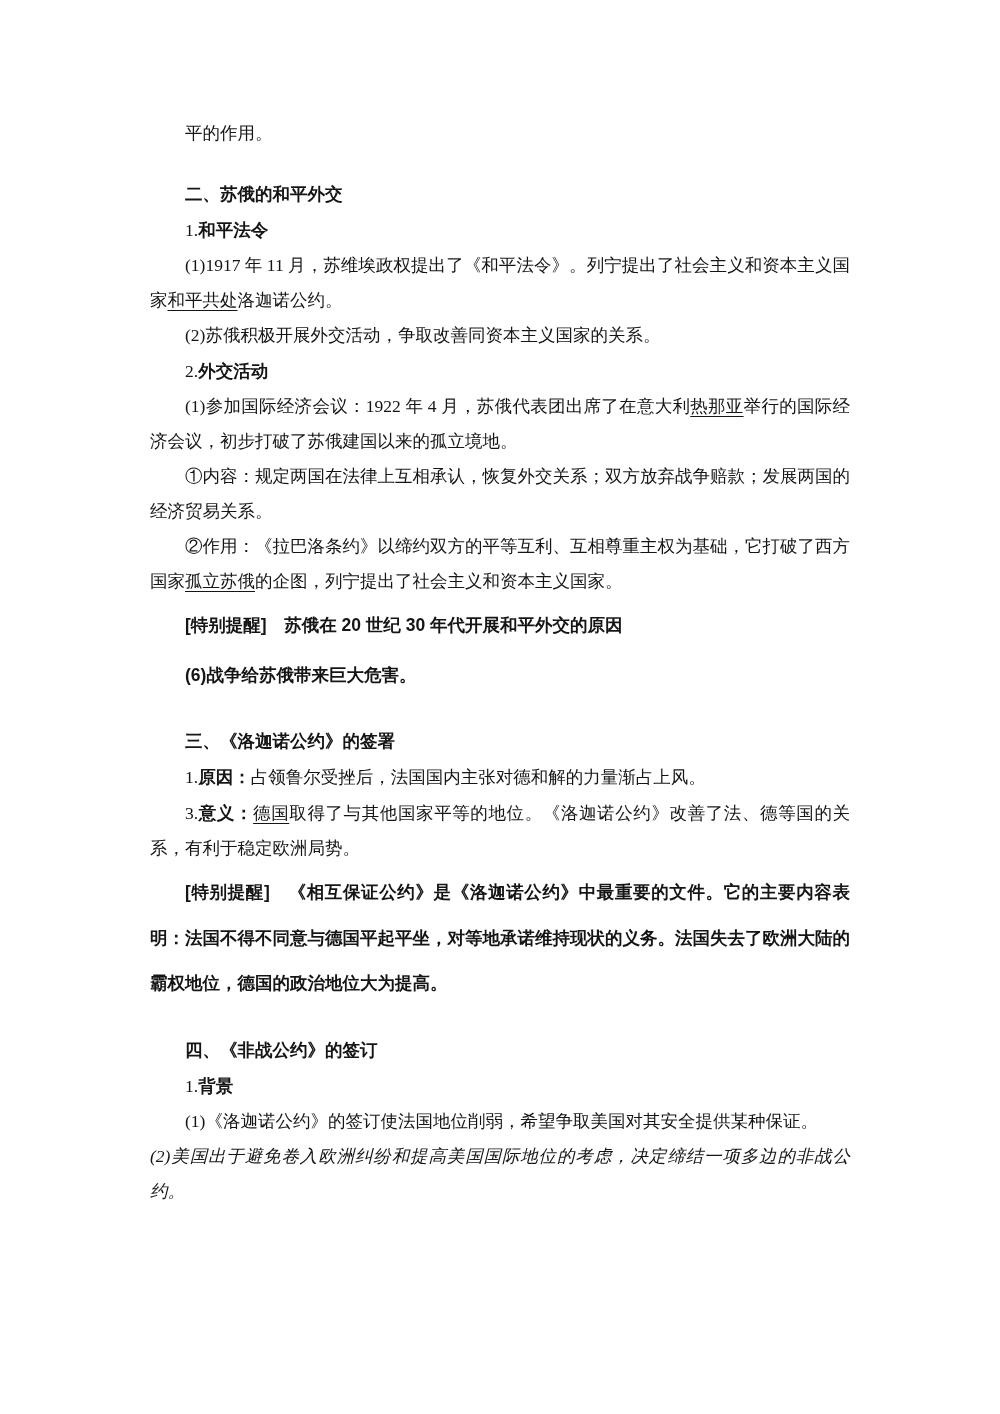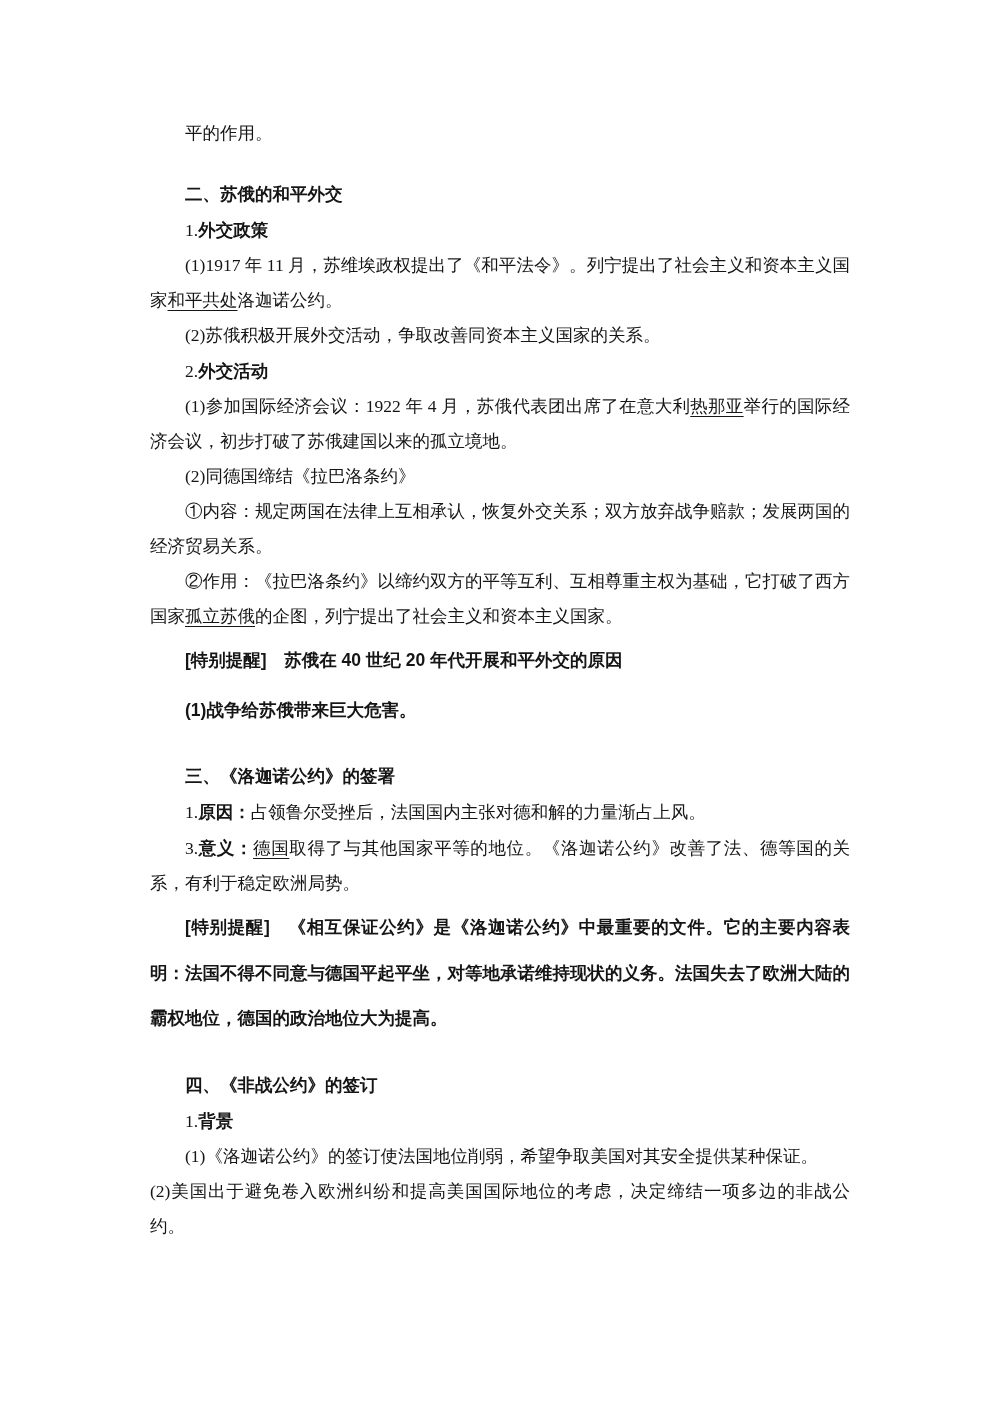--- a/index.html
+++ b/index.html
@@ -39,48 +39,48 @@
   
   .para.tip {
     font-family: "Liberation Sans", sans-serif;
     font-weight: bold;
     line-height: 45.5px;
     margin: 4px 0;
   }
   
   .para.body-flush {
     text-indent: 0;
+    font-style: italic;
   }
   .run { }
   .run.b {
     font-weight: bold;
     font-family: "Liberation Sans", sans-serif;
   }
   .run.u {
     text-decoration: underline;
     text-underline-offset: 4px;
     text-decoration-thickness: 1px;
   }
 </style>
 </head>
 <body>
 
 <div class="page">
     <p class="para body"><span class="run">平的作用。</span></p>
     <p class="para heading"><span class="run">二、苏俄的和平外交</span></p>
-    <p class="para sub"><span class="run">1.</span><span class="run b">外交政策</span></p>
+    <p class="para sub"><span class="run">1.</span><span class="run b">和平法令</span></p>
     <p class="para body"><span class="run">(1)1917 年 11 月，苏维埃政权提出了《和平法令》。列宁提出了社会主义和资本主义国家</span><span class="run u">和平共处</span><span class="run">洛迦诺公约。</span></p>
     <p class="para body"><span class="run">(2)苏俄积极开展外交活动，争取改善同资本主义国家的关系。</span></p>
     <p class="para sub"><span class="run">2.</span><span class="run b">外交活动</span></p>
     <p class="para body"><span class="run">(1)参加国际经济会议：1922 年 4 月，苏俄代表团出席了在意大利</span><span class="run u">热那亚</span><span class="run">举行的国际经济会议，初步打破了苏俄建国以来的孤立境地。</span></p>
-    <p class="para body"><span class="run">(2)同德国缔结《拉巴洛条约》</span></p>
     <p class="para body"><span class="run">①内容：规定两国在法律上互相承认，恢复外交关系；双方放弃战争赔款；发展两国的经济贸易关系。</span></p>
     <p class="para body"><span class="run">②作用：《拉巴洛条约》以缔约双方的平等互利、互相尊重主权为基础，它打破了西方国家</span><span class="run u">孤立苏俄</span><span class="run">的企图，列宁提出了社会主义和资本主义国家。</span></p>
-    <p class="para tip"><span class="run">[特别提醒]　苏俄在 40 世纪 20 年代开展和平外交的原因</span></p>
-    <p class="para tip"><span class="run">(1)战争给苏俄带来巨大危害。</span></p>
+    <p class="para tip"><span class="run">[特别提醒]　苏俄在 20 世纪 30 年代开展和平外交的原因</span></p>
+    <p class="para tip"><span class="run">(6)战争给苏俄带来巨大危害。</span></p>
     <p class="para heading"><span class="run">三、《洛迦诺公约》的签署</span></p>
     <p class="para sub"><span class="run">1.</span><span class="run b">原因：</span><span class="run">占领鲁尔受挫后，法国国内主张对德和解的力量渐占上风。</span></p>
     <p class="para sub"><span class="run">3.</span><span class="run b">意义：</span><span class="run u">德国</span><span class="run">取得了与其他国家平等的地位。《洛迦诺公约》改善了法、德等国的关系，有利于稳定欧洲局势。</span></p>
     <p class="para tip"><span class="run">[特别提醒]　《相互保证公约》是《洛迦诺公约》中最重要的文件。它的主要内容表明：法国不得不同意与德国平起平坐，对等地承诺维持现状的义务。法国失去了欧洲大陆的霸权地位，德国的政治地位大为提高。</span></p>
     <p class="para heading"><span class="run">四、《非战公约》的签订</span></p>
     <p class="para sub"><span class="run">1.</span><span class="run b">背景</span></p>
     <p class="para body"><span class="run">(1)《洛迦诺公约》的签订使法国地位削弱，希望争取美国对其安全提供某种保证。</span></p>
     <p class="para body-flush"><span class="run">(2)美国出于避免卷入欧洲纠纷和提高美国国际地位的考虑，决定缔结一项多边的非战公约。</span></p>
   </div>
 

